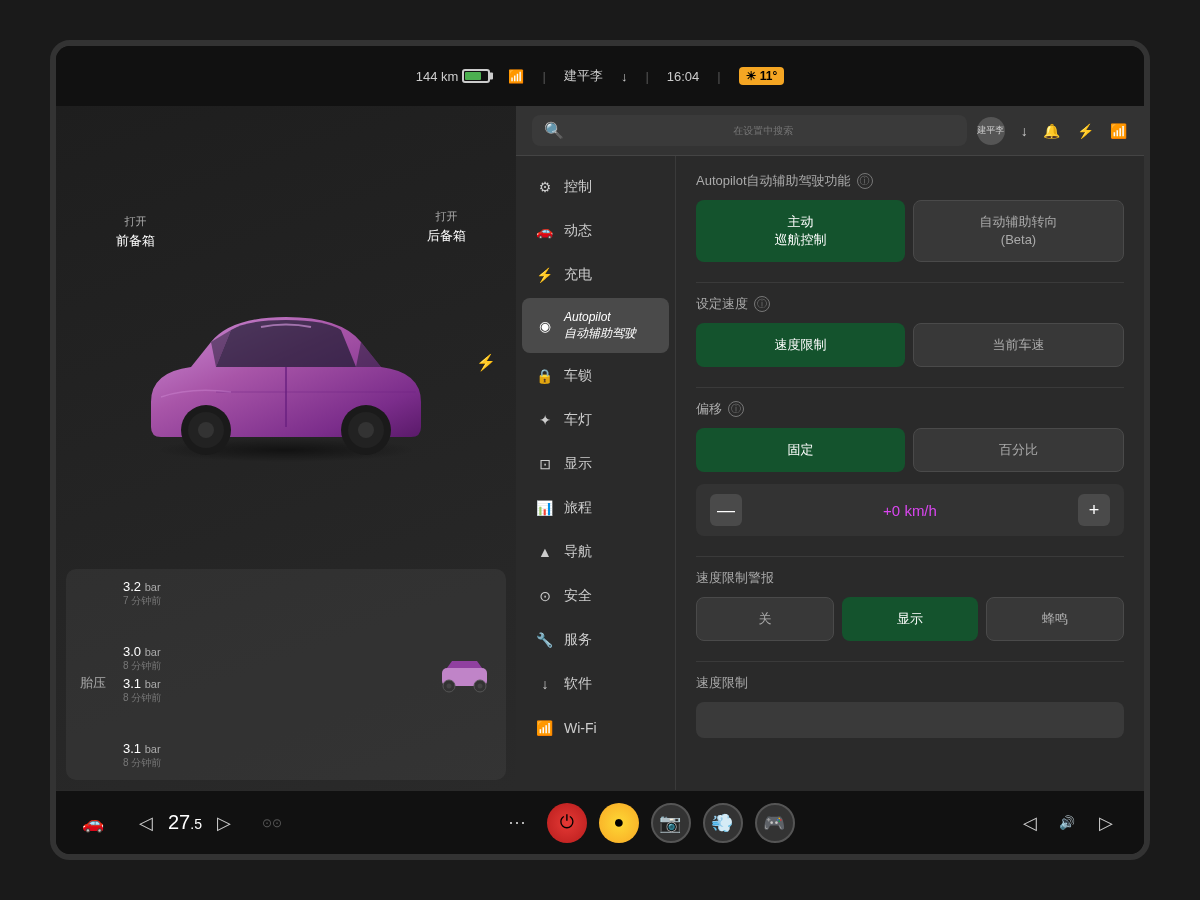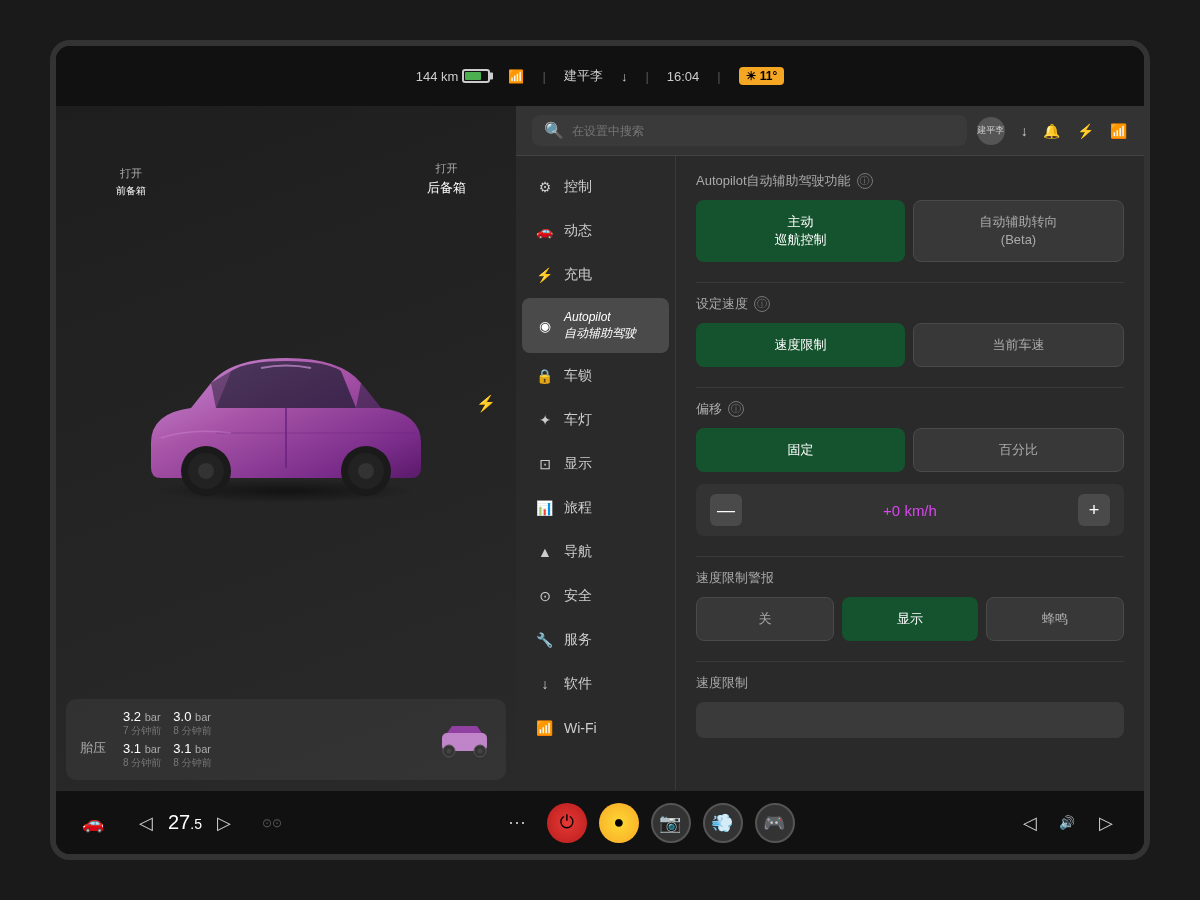--- a/index.html
+++ b/index.html
@@ -59,20 +59,21 @@
       flex-direction: column;
       overflow: hidden;
       flex-shrink: 0;
     }
     .car-area {
       flex: 1;
       display: flex;
       align-items: center;
       justify-content: center;
       position: relative;
+      margin-top: 48px;
     }
     .car-label {
       position: absolute;
       color: #fff;
       font-size: 13px;
       display: flex;
       flex-direction: column;
       align-items: center;
       gap: 3px;
     }
@@ -92,21 +93,21 @@
       background: rgba(255,255,255,0.05);
       margin: 0 10px 10px;
       border-radius: 10px;
       padding: 10px 14px;
       display: flex;
       align-items: center;
       gap: 8px;
     }
     .tire-label { color: #aaa; font-size: 13px; min-width: 35px; margin-top: 16px; }
     .tire-pressures { display: flex; flex-direction: column; gap: 3px; flex: 1; }
-    .tire-row { display: flex; gap: 12px; }
+    .tire-row { display: flex; gap: 36px; flex-direction: column; }
     .tire-val { color: #fff; font-size: 13px; }
     .tire-val .unit { color: #aaa; font-size: 11px; }
     .tire-val .time { color: #777; font-size: 10px; display: block; }
 
     
     .right-panel {
       flex: 1;
       background: #2a2a2a;
       display: flex;
       flex-direction: column;
@@ -127,23 +128,24 @@
       align-items: center;
       gap: 8px;
       background: #3a3a3a;
       border-radius: 8px;
       padding: 6px 12px;
     }
     .search-input-area input {
       background: transparent;
       border: none;
       color: #aaa;
-      font-size: 12px;
+      font-size: 10px;
       outline: none;
       flex: 1;
+      text-align: center;
     }
     .search-icons { display: flex; align-items: center; gap: 16px; color: #ccc; font-size: 14px; }
     .avatar-small { width: 28px; height: 28px; border-radius: 50%; background: #555; display: flex; align-items: center; justify-content: center; color: #ccc; font-size: 11px; }
 
     .settings-content {
       flex: 1;
       display: flex;
       overflow: hidden;
     }
 
@@ -321,21 +323,21 @@
     <span class="temp-badge">☀ <span>11°</span></span>
   </div>
 
   <div class="main-area">
 
     <div class="left-panel">
       <div class="car-area">
 
         <div class="car-label label-front">
           <span style="font-size:11px;color:#aaa;">打开</span>
-          <span style="color:#fff;font-size:10px;">前备箱</span>
+          <span style="color:#fff;font-size:13px;">前备箱</span>
         </div>
         <div class="car-label label-rear">
           <span style="font-size:11px;color:#aaa;">打开</span>
           <span style="color:#fff;font-size:13px;">后备箱</span>
         </div>
         <div class="car-label label-charge">
           <span style="font-size:16px;">⚡</span>
         </div>
 
         <div class="car-svg-container">

